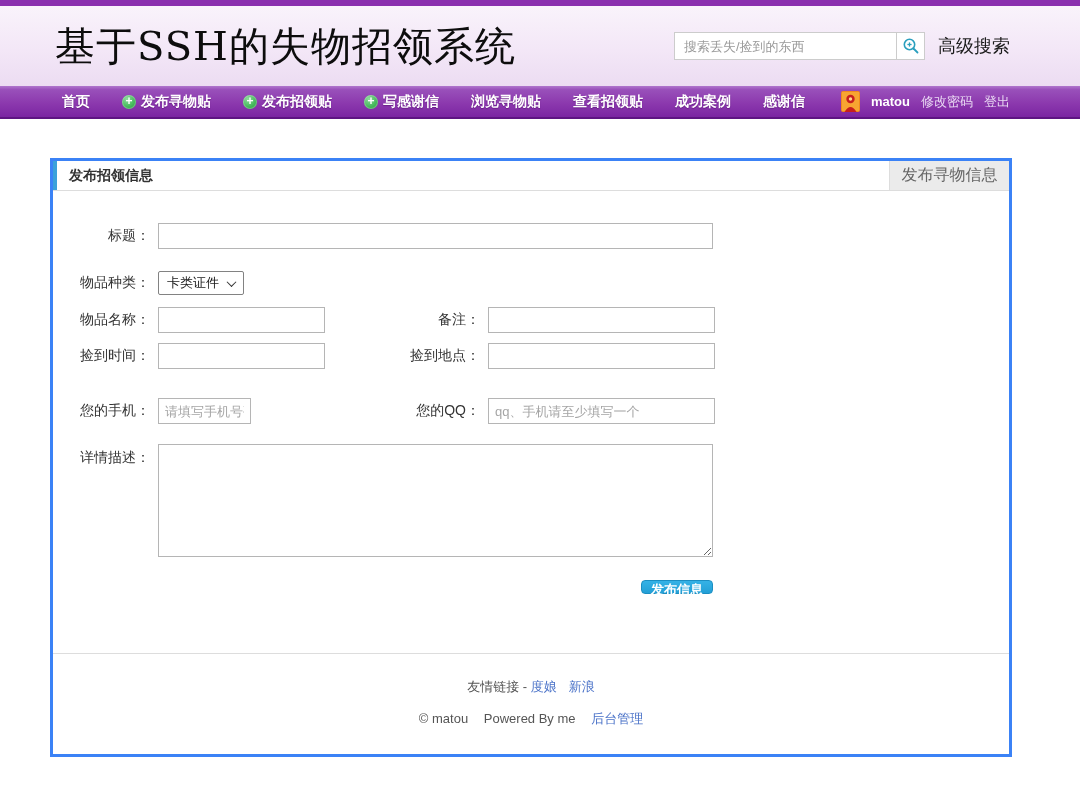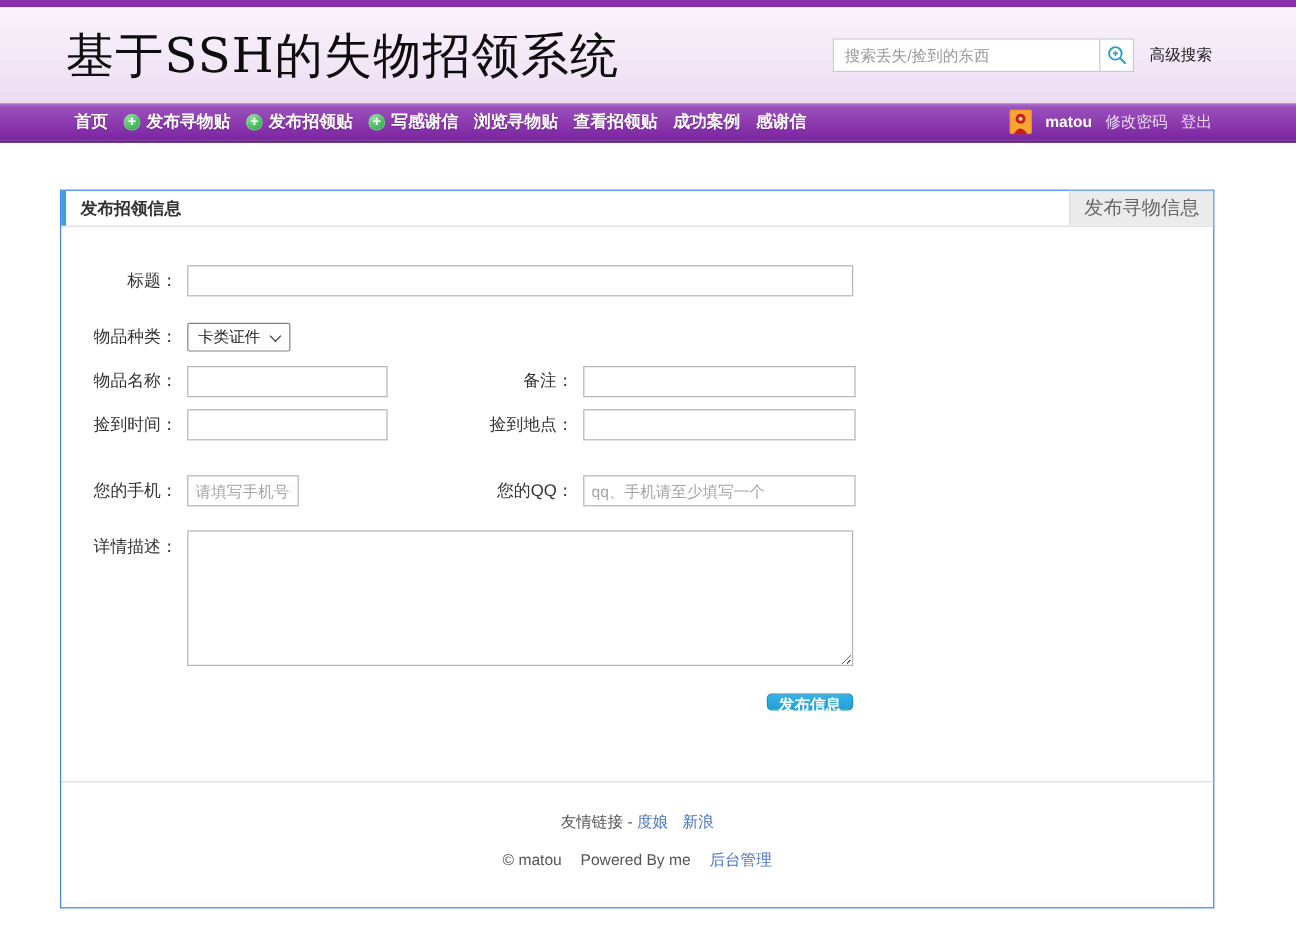--- a/index.html
+++ b/index.html
@@ -15,41 +15,41 @@
             padding:0 70px 0 55px; }
   .site-title { font-family:"DejaVu Serif","Liberation Serif",serif; font-size:40px;
                 color:#0d0d0d; white-space:nowrap; letter-spacing:1px; }
   .search-area { display:flex; align-items:center; }
   .search-input { width:222px; height:28px; border:1px solid #ccc; border-right:none;
                   background:#fff; padding:0 9px; font-size:13px; color:#6d28d9; outline:none;
                   font-family:"Liberation Sans",sans-serif; }
   .search-input::placeholder { color:#9a9a9a; }
   .search-btn { width:29px; height:28px; border:1px solid #ccc; background:#fff;
                 display:flex; align-items:center; justify-content:center; cursor:pointer; }
-  .adv-search { margin-left:13px; font-size:13px; color:#1a1a1a; cursor:pointer; white-space:nowrap;text-align:right; }
+  .adv-search { margin-left:13px; font-size:18px; color:#1a1a1a; cursor:pointer; white-space:nowrap;text-align:right; }
 
   
   .nav { height:33px; background:linear-gradient(180deg,#b077cd 0%,#9950ba 12%,#8c39ae 55%,#7b25a2 100%);
          border-bottom:2px solid #5e1582; display:flex; align-items:center;
          justify-content:space-between; padding:0 70px 0 62px; }
-  .nav-left { display:flex; align-items:center; gap:13px; }
+  .nav-left { display:flex; align-items:center; gap:32px; }
   .nav-item { display:flex; align-items:center; gap:5px; color:#fff; font-size:14px;
               font-weight:bold; cursor:pointer; white-space:nowrap;
               text-shadow:0 1px 1px rgba(60,0,80,.4); }
   .plus-icon { width:14px; height:14px; border-radius:50%;
                background:radial-gradient(circle at 35% 28%, #8fdc9e 0%, #47bb5d 55%, #2b9440 100%);
                color:#fff; font-size:12px; line-height:13px; text-align:center; font-weight:bold;
                text-shadow:none; box-shadow:inset 0 0 0 1px rgba(255,255,255,.25); }
   .nav-right { display:flex; align-items:center; gap:11px;padding-left:20px; }
   .avatar { width:19px; height:21px; border-radius:2px; overflow:hidden; flex-shrink:0; }
   .user-name { color:#fff; font-size:13px; font-weight:bold; }
   .user-link { color:#e9d9f3; font-size:13px; cursor:pointer; white-space:nowrap; }
 
   
-  .card { width:962px; margin:39px 0 0 50px; height:599px; border:1px solid #3b82f6; background:#fff; }
+  .card { width:962px; margin:39px 0 0 50px; height:599px; border:3px solid #3b82f6; background:#fff; }
   .card-header { height:30px; border-bottom:1px solid #ddd; display:flex; align-items:stretch; }
   .accent-bar { width:4px; background:#3ba1da; }
   .card-title { flex:1; display:flex; align-items:center; padding-left:12px;
                 font-size:14px; font-weight:bold; color:#333; }
   .alt-tab { width:120px; background:#ebebeb; border-left:1px solid #ddd; color:#666;
              font-size:16px; display:flex; align-items:center; justify-content:center; cursor:pointer;font-family:Liberation Serif, serif; }
 
   
   .form { padding-top:32px; }
   .row { display:flex; align-items:center; }

